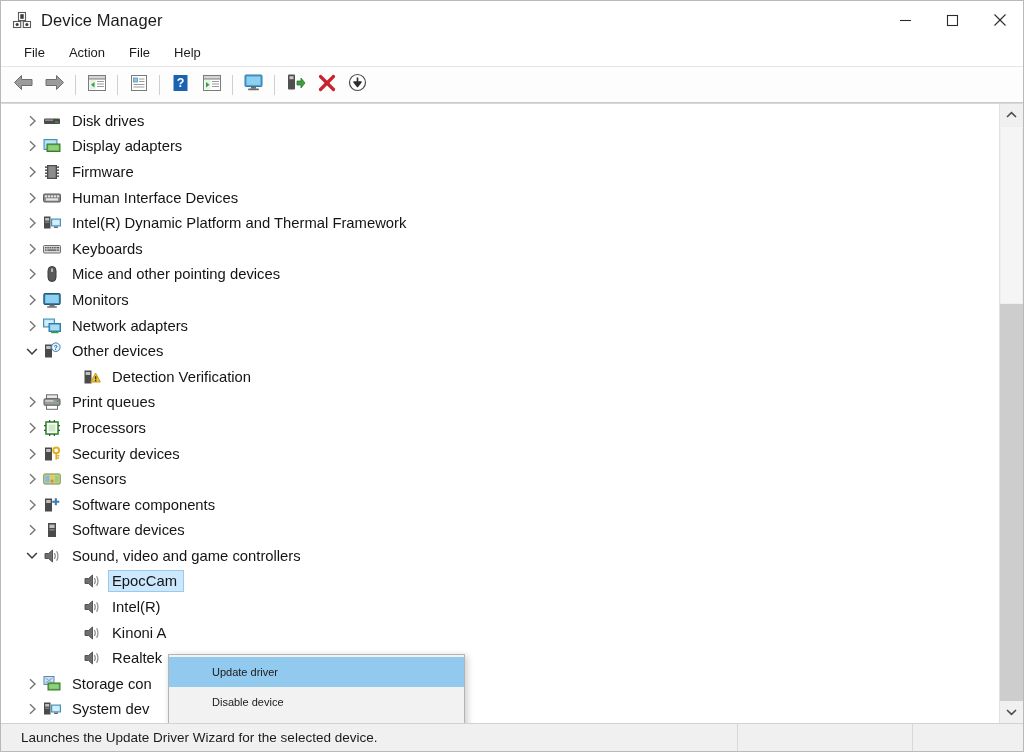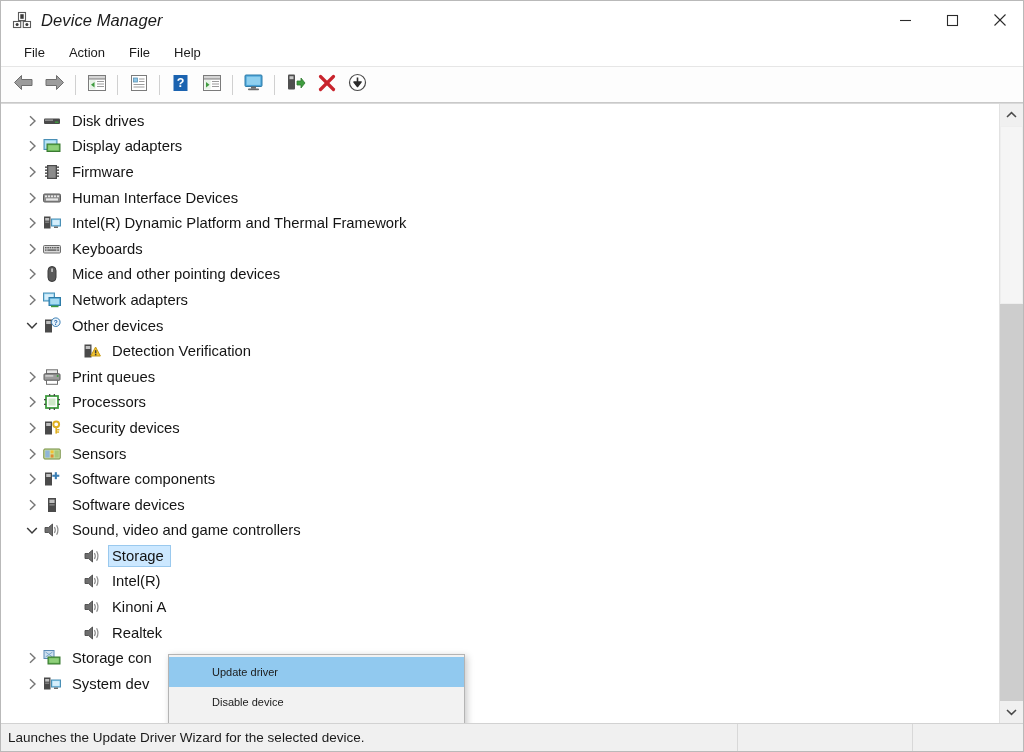--- a/index.html
+++ b/index.html
@@ -20,21 +20,21 @@
   }
 
   
   #titlebar {
     height: 38px;
     flex: 0 0 38px;
     background: #ffffff;
     display: flex; align-items: center;
     position: relative;
   }
-  #title-left { display: flex; align-items: center; padding-left: 11px; font-style: italic; }
+  #title-left { display: flex; align-items: center; padding-left: 11px; }
   #app-icon { width: 20px; height: 20px; position: relative; margin-right: 9px; flex: 0 0 20px; }
   #title-text {
     font-size: 16.5px; color: #1b1b1b; letter-spacing: .1px;
     white-space: nowrap;
   }
   .wbtn {
     width: 47px; height: 38px;
     display: flex; align-items: center; justify-content: center;
     color: #2b2b2b;
   }
@@ -139,21 +139,21 @@
   }
 
   
   #statusbar {
     height: 28px; flex: 0 0 28px;
     background: #f0f0f0;
     border-top: 1px solid #d2d2d2;
     display: flex; align-items: center;
     font-size: 13.5px; color: #1b1b1b;
   }
-  #status-main { flex: 0 0 737px; padding-left: 7px; white-space: nowrap;
+  #status-main { flex: 0 0 737px; padding-left: 20px; white-space: nowrap;
                  border-right: 1px solid #d8d8d8; height: 100%; display: flex; align-items: center; }
   #status-b { flex: 0 0 175px; border-right: 1px solid #d8d8d8; height: 100%; }
   #status-c { flex: 1 1 auto; height: 100%; }
 
   
   #ctxmenu {
     position: absolute;
     left: 167px; top: 550px;
     width: 297px;
     background: #f2f2f2;
@@ -443,20 +443,34 @@
             </svg></span>
           <span class="rowlabel">Mice and other pointing devices</span>
         </div>
         <div class="row lvl1">
           <span class="chev">
             <svg width="9" height="12" viewBox="0 0 9 12">
               <path d="M2 1.2 L7 6 L2 10.8" fill="none" stroke="#767676" stroke-width="1.4"></path>
             </svg>
           </span>
           <span class="devicon"><svg width="18" height="18" viewBox="0 0 18 18">
+              <rect x="0.8" y="2.5" width="16.4" height="11" rx="1" fill="#2e7ca8" stroke="#1f5a7a" stroke-width="1"></rect>
+              <rect x="2.2" y="3.9" width="13.6" height="8.2" fill="#8fd0ef"></rect>
+              <rect x="6.5" y="13.5" width="5" height="2" fill="#6b6b6b"></rect>
+              <rect x="4" y="15.3" width="10" height="1.5" rx=".7" fill="#6b6b6b"></rect>
+            </svg></span>
+          <span class="rowlabel">Monitors</span>
+        </div>
+        <div class="row lvl1">
+          <span class="chev">
+            <svg width="9" height="12" viewBox="0 0 9 12">
+              <path d="M2 1.2 L7 6 L2 10.8" fill="none" stroke="#767676" stroke-width="1.4"></path>
+            </svg>
+          </span>
+          <span class="devicon"><svg width="18" height="18" viewBox="0 0 18 18">
               <rect x="0.5" y="2" width="11" height="8" fill="#8fd0ef" stroke="#4a8fb5" stroke-width="1"></rect>
               <rect x="1.7" y="3.2" width="8.6" height="5.6" fill="#d6eefb"></rect>
               <rect x="6" y="6.5" width="11.5" height="8" fill="#4a9fd0" stroke="#2e7ca8" stroke-width="1"></rect>
               <rect x="7.2" y="7.7" width="9.1" height="5.6" fill="#a8dcf2"></rect>
               <rect x="8" y="14.6" width="7.5" height="1.6" fill="#3f9c3f"></rect>
             </svg></span>
           <span class="rowlabel">Network adapters</span>
         </div>
         <div class="row lvl1">
           <span class="chev">
@@ -589,21 +603,21 @@
             </svg></span>
           <span class="rowlabel">Sound, video and game controllers</span>
         </div>
         <div class="row lvl2 selected">
           <span class="chev"></span>
           <span class="devicon"><svg width="18" height="18" viewBox="0 0 18 18">
               <path d="M2 6.5 L5.5 6.5 L9.5 3 L9.5 15 L5.5 11.5 L2 11.5 Z" fill="#6e6e6e" stroke="#4a4a4a" stroke-width=".9" stroke-linejoin="round"></path>
               <path d="M11.4 6 Q13.2 9 11.4 12" fill="none" stroke="#8c8c8c" stroke-width="1.2"></path>
               <path d="M13.6 4.2 Q16.3 9 13.6 13.8" fill="none" stroke="#8c8c8c" stroke-width="1.2"></path>
             </svg></span>
-          <span class="rowlabel">Storage</span>
+          <span class="rowlabel">EpocCam</span>
         </div>
         <div class="row lvl2">
           <span class="chev"></span>
           <span class="devicon"><svg width="18" height="18" viewBox="0 0 18 18">
               <path d="M2 6.5 L5.5 6.5 L9.5 3 L9.5 15 L5.5 11.5 L2 11.5 Z" fill="#6e6e6e" stroke="#4a4a4a" stroke-width=".9" stroke-linejoin="round"></path>
               <path d="M11.4 6 Q13.2 9 11.4 12" fill="none" stroke="#8c8c8c" stroke-width="1.2"></path>
               <path d="M13.6 4.2 Q16.3 9 13.6 13.8" fill="none" stroke="#8c8c8c" stroke-width="1.2"></path>
             </svg></span>
           <span class="rowlabel">Intel(R)</span>
         </div>

